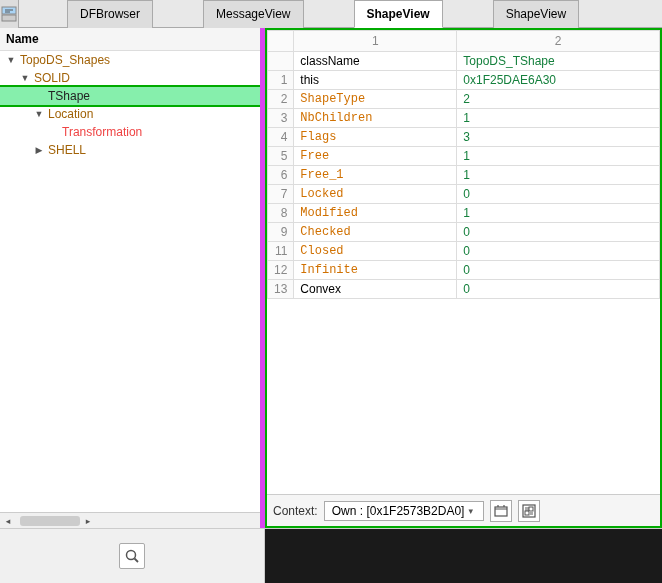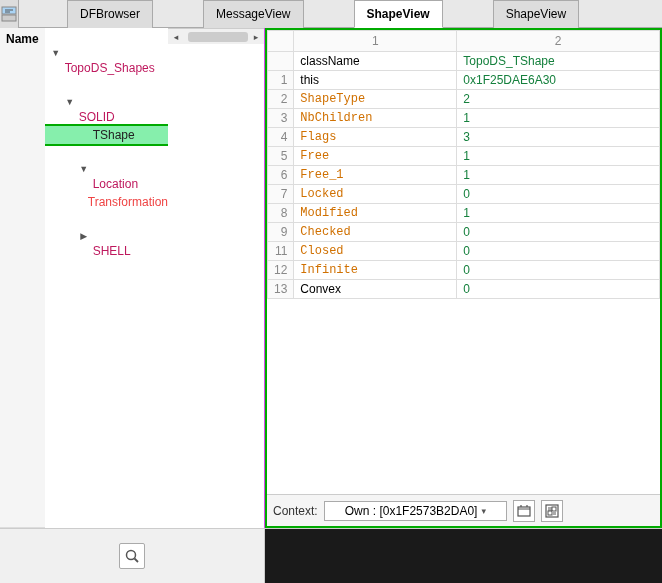--- a/index.html
+++ b/index.html
@@ -23,22 +23,22 @@
       background: #fff; border-bottom: 1px solid #fff; font-weight: bold;
     }
     .tab-spacer { flex: 1; }
     .tab-dropdown {
       width: 20px; height: 28px; border-left: 1px solid #aaa;
       display: flex; align-items: center; justify-content: center; cursor: pointer; background: #ddd;
     }
 
     
     .left-panel {
-      width: 265px; min-width: 265px; border-right: 1px solid #d946ef;
-      background: #fff; display: flex; flex-direction: row;
+      width: 265px; min-width: 265px; border-right: 5px solid #d946ef;
+      background: #fff; display: flex; flex-direction: column;
       overflow: hidden;
       justify-content: space-between;
     }
     .tree-header {
       padding: 4px 6px; font-weight: bold; border-bottom: 1px solid #ddd;
       background: #f5f5f5;
     }
     .tree-body {
       flex: 1; overflow-y: auto; overflow-x: auto;
     }
@@ -48,21 +48,21 @@
     }
     .tree-node.selected {
       background: #86efac; outline: 2px solid #00aa00;
     }
     .tree-indent { display: inline-block; }
     .tree-arrow {
       width: 14px; display: inline-flex; align-items: center; justify-content: center;
       font-size: 9px; color: #555; cursor: pointer;
     }
     .tree-label { padding-left: 2px; }
-    .tree-label.blue { color: #be185d; margin-top: 31px; }
+    .tree-label.blue { color: #a16207; }
     .tree-label.dark { color: #222; }
     .tree-label.orange { color: #ef4444; }
 
     
     .left-scroll-bar {
       height: 16px; background: #f0f0f0; border-top: 1px solid #ccc;
       display: flex; align-items: center; overflow: hidden;
     }
     .scroll-thumb {
       background: #ccc; height: 10px; width: 60px; border-radius: 3px; margin-left: 4px;
@@ -97,21 +97,21 @@
     tbody tr td.field-value { color: #15803d; }
     tbody tr td.field-name-black { color: #000; }
 
     
     .bottom-bar {
       display: flex; align-items: center; padding: 4px 6px; border-top: 1px solid #ccc;
       background: #f5f5f5; gap: 6px; height: 32px;
     }
     .context-label { color: #333; }
     .context-dropdown {
-      border: 1px solid #aaa; background: #fff; padding: 2px 20px;
+      border: 1px solid #aaa; background: #fff; padding: 2px 7px;
       display: flex; align-items: center; gap: 4px; cursor: pointer; min-width: 160px;
     }
     .context-dropdown-arrow { font-size: 9px; color: #555; }
     .icon-btn {
       width: 22px; height: 22px; border: 1px solid #aaa; background: #fff;
       display: flex; align-items: center; justify-content: center; cursor: pointer; font-size: 11px;
     }
 
     
     .bottom-section {

